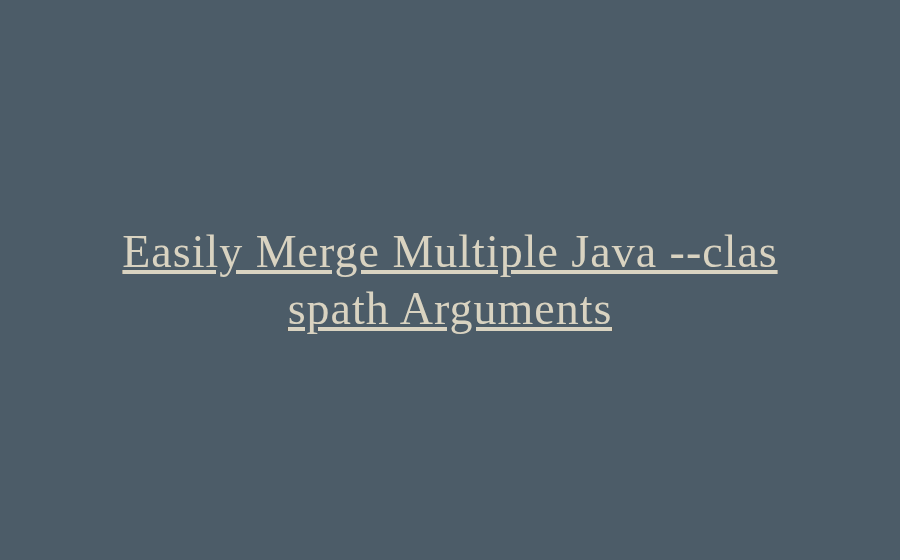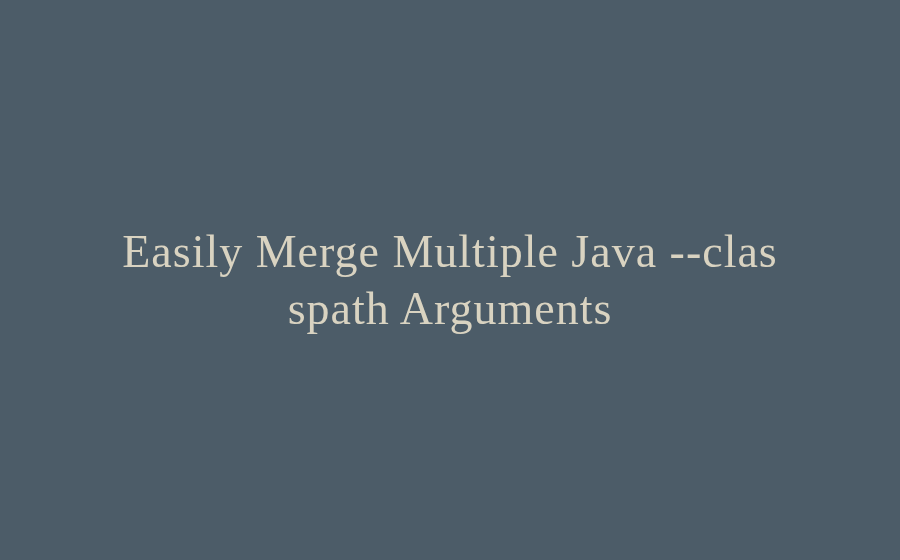--- a/index.html
+++ b/index.html
@@ -1,18 +1,19 @@
 <!DOCTYPE html>
 <html><head>
   <meta charset="utf-8">
   <style>
     * {
       margin: 0;
       padding: 0;
       box-sizing: border-box;
+      text-decoration: underline;
     }
     body {
       width: 900px;
       height: 560px;
       background-color: #4c5c68;
       display: flex;
       align-items: center;
       justify-content: center;
       overflow: hidden;
     }

